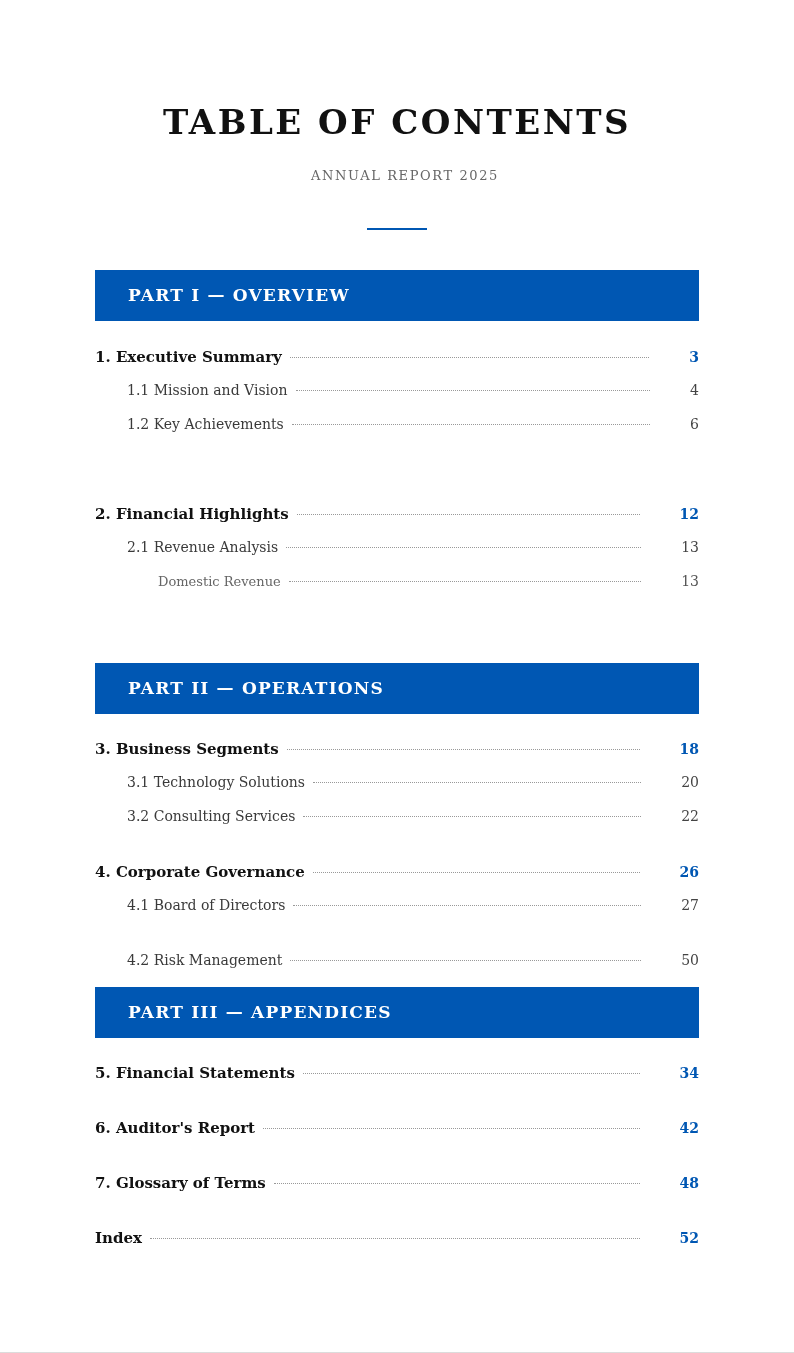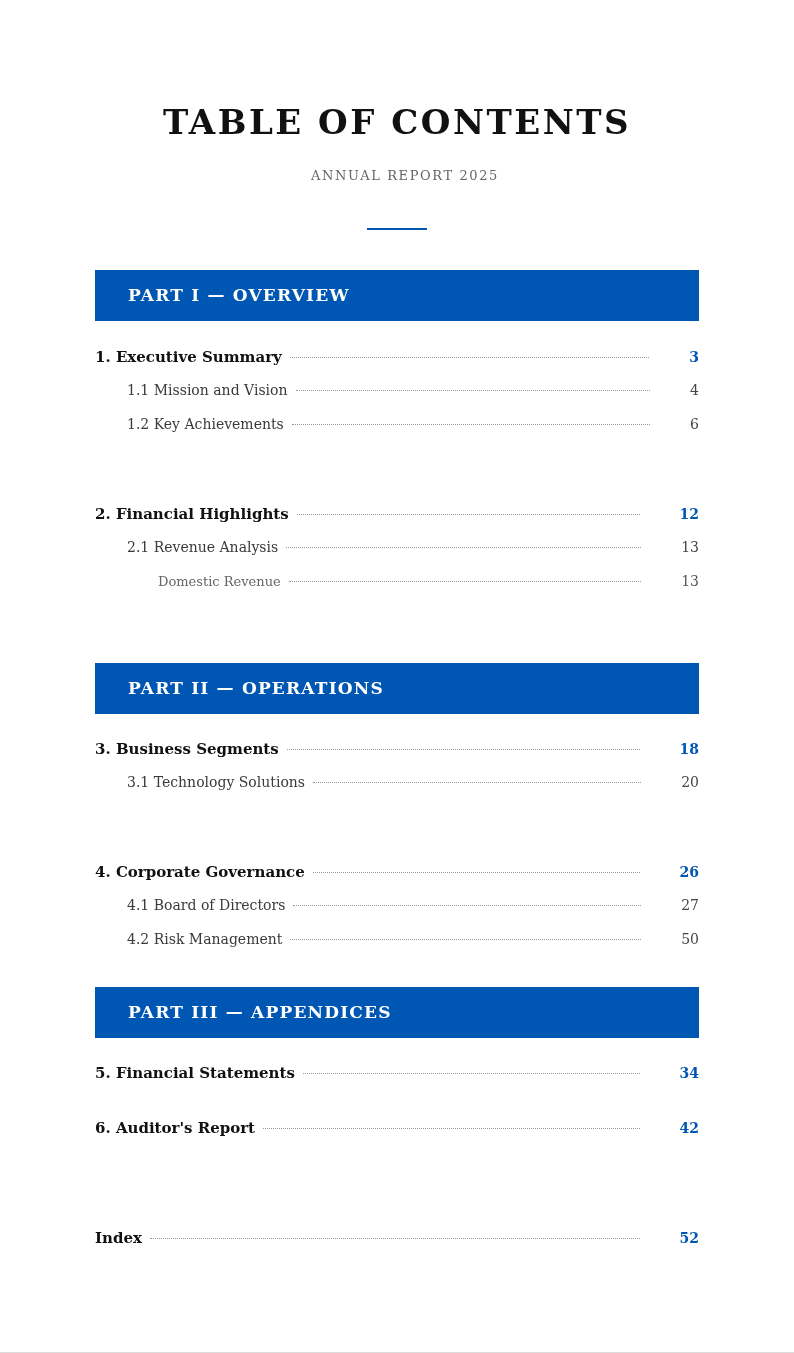--- a/index.html
+++ b/index.html
@@ -83,48 +83,58 @@
   <div class="entry l1" style="top:740px">
     <span class="label">3. Business Segments</span>
     <span class="leader"></span>
     <span class="page-num">18</span>
   </div>
   <div class="entry l2" style="top:774px">
     <span class="label">3.1 Technology Solutions</span>
     <span class="leader"></span>
     <span class="page-num">20</span>
   </div>
+  <div class="entry l2" style="top:808px">
+    <span class="label">3.2 Consulting Services</span>
+    <span class="leader"></span>
+    <span class="page-num">22</span>
+  </div>
 
   <div class="entry l1" style="top:863px">
     <span class="label">4. Corporate Governance</span>
     <span class="leader"></span>
     <span class="page-num">26</span>
   </div>
   <div class="entry l2" style="top:897px">
     <span class="label">4.1 Board of Directors</span>
     <span class="leader"></span>
     <span class="page-num">27</span>
   </div>
-  <div class="entry l2" style="top:931px">
+  <div class="entry l2" style="top:952px">
     <span class="label">4.2 Risk Management</span>
     <span class="leader"></span>
     <span class="page-num">50</span>
   </div>
 
   <div class="part" style="top:987px">PART III — APPENDICES</div>
 
   <div class="entry l1" style="top:1064px">
     <span class="label">5. Financial Statements</span>
     <span class="leader"></span>
     <span class="page-num">34</span>
   </div>
   <div class="entry l1" style="top:1119px">
     <span class="label">6. Auditor's Report</span>
     <span class="leader"></span>
     <span class="page-num">42</span>
   </div>
+  <div class="entry l1" style="top:1174px">
+    <span class="label">7. Glossary of Terms</span>
+    <span class="leader"></span>
+    <span class="page-num">48</span>
+  </div>
   <div class="entry l1" style="top:1229px">
     <span class="label">Index</span>
     <span class="leader"></span>
     <span class="page-num">52</span>
   </div>
 
 </div>
 
 </body></html>

